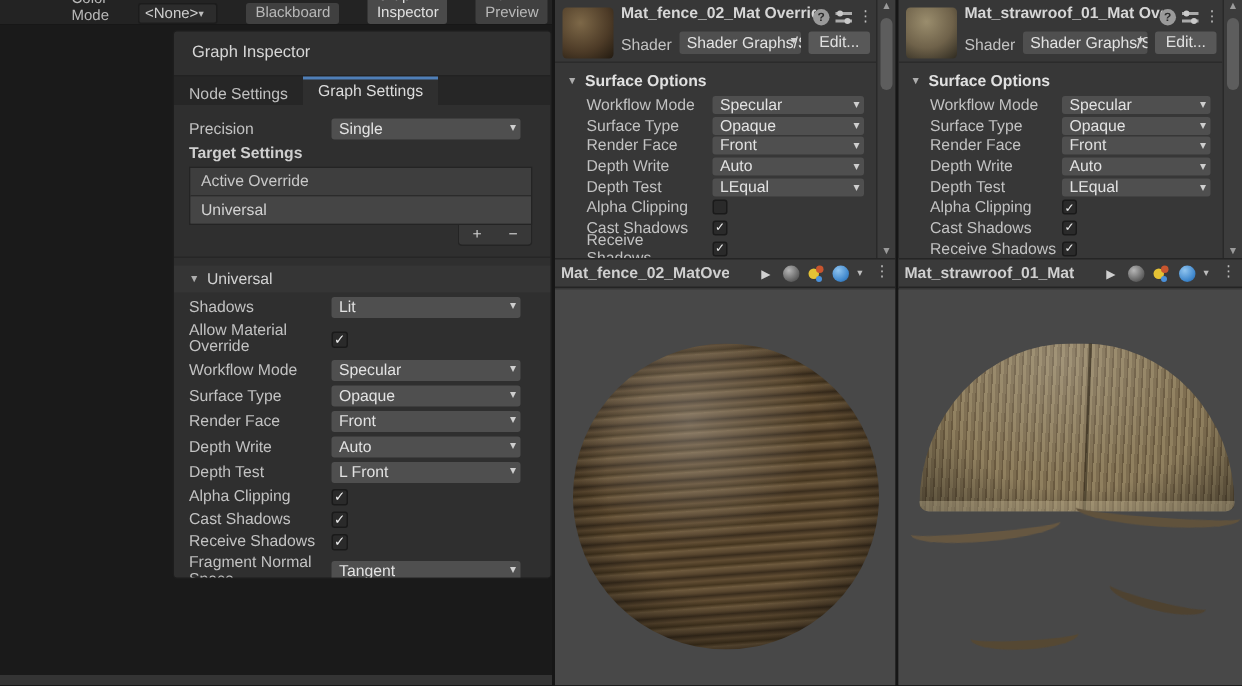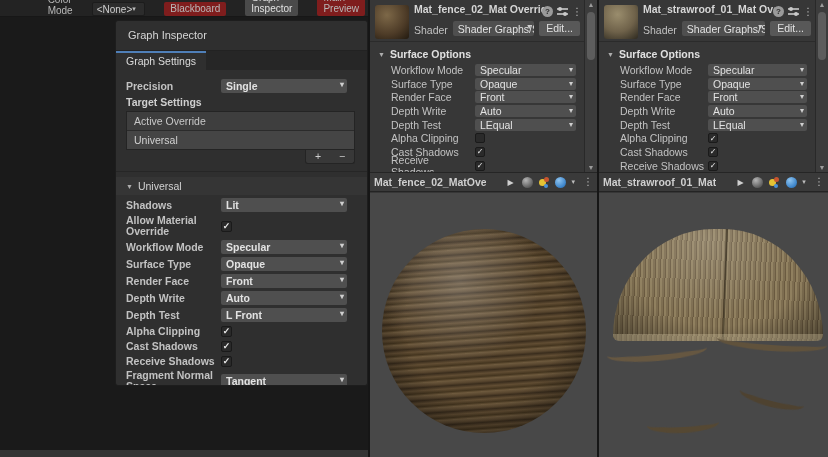--- a/index.html
+++ b/index.html
@@ -13,36 +13,36 @@
   .toolbar {
     position:absolute; left:0; top:0; width:368px; height:17px;
     background:#232323; border-bottom:1px solid #171717;
     display:flex; align-items:flex-end; justify-content:flex-end; gap:19px;
     padding-right:3px; font-size:10px; color:#b8b8b8;padding-left:48px;
   }
   .tb-dd {
     width:88px; height:14px; background:#2c2c2c; border:1px solid #1c1c1c; border-radius:2px;
     display:flex; align-items:center; justify-content:space-between; padding:0 4px; color:#cfcfcf;
   }
-  .tb-btn { padding:1px 6px 2px; background:#7f1d1d; border-radius:2px; }
+  .tb-btn { padding:1px 6px 2px; background:#404040; border-radius:2px; }
   .tb-btn.active { background:#4a4a4a; color:#e0e0e0; }
   
   .canvas { position:absolute; left:0; top:17px; width:368px; height:440px; background:#1a1a1a; }
   .canvas-bottom { position:absolute; left:0; bottom:0; width:368px; height:7px; background:#343434; }
   
   .gi-panel {
     position:absolute; left:115px; top:20px; width:253px; height:366px;
     background:#2f2f2f; border:1px solid #1d1d1d; border-radius:3px; overflow:hidden;
   }
   .gi-title { padding:8px 12px 9px; font-size:11px; color:#d6d6d6; }
   .gi-tabs { display:flex; background:#262626; border-top:1px solid #222; height:20px; }
   .gi-tab { padding:4px 10px 3px; border-top:2px solid transparent; color:#c0c0c0; }
   .gi-tab.active { background:#2f2f2f; border-top:2px solid #4f7fb8; padding-top:2px; color:#dcdcdc; }
   .gi-body { padding:6px 10px 0; }
-  .row { display:flex; align-items:center; margin:3px 0; min-height:12px;font-weight:bold; }
+  .row { display:flex; align-items:center; margin:3px 0; min-height:12px; }
   .row .lbl { flex:0 0 95px; padding-right:4px; line-height:11px; }
   .row .ctl { flex:1; display:flex; align-items:center; margin-right:10px; }
   .bold { font-weight:bold; color:#cfcfcf; }
   .dd {
     position:relative; flex:1; height:14px; background:#4f4f4f; border-radius:2px;
     display:flex; align-items:center; padding:0 14px 0 5px; color:#e2e2e2; overflow:hidden; white-space:nowrap;
   }
   .dd .arr { position:absolute; right:3px; top:1px; font-size:8px; color:#cfcfcf; }
   .chk {
     width:11px; height:11px; background:#2a2a2a; border:1px solid #1a1a1a; border-radius:2px;
@@ -157,20 +157,21 @@
     <div class="tb-btn">Main Preview</div>
   </div>
 
   <div class="canvas">
     <div class="canvas-bottom"></div>
   </div>
 
   <div class="gi-panel">
     <div class="gi-title">Graph Inspector</div>
     <div class="gi-tabs">
+      <div class="gi-tab">Node Settings</div>
       <div class="gi-tab active">Graph Settings</div>
     </div>
     <div class="gi-body">
       <div class="row">
         <span class="lbl">Precision</span>
         <span class="ctl">
           <span class="dd">
             <span>Single</span>
             <span class="arr">▾</span>
           </span>

